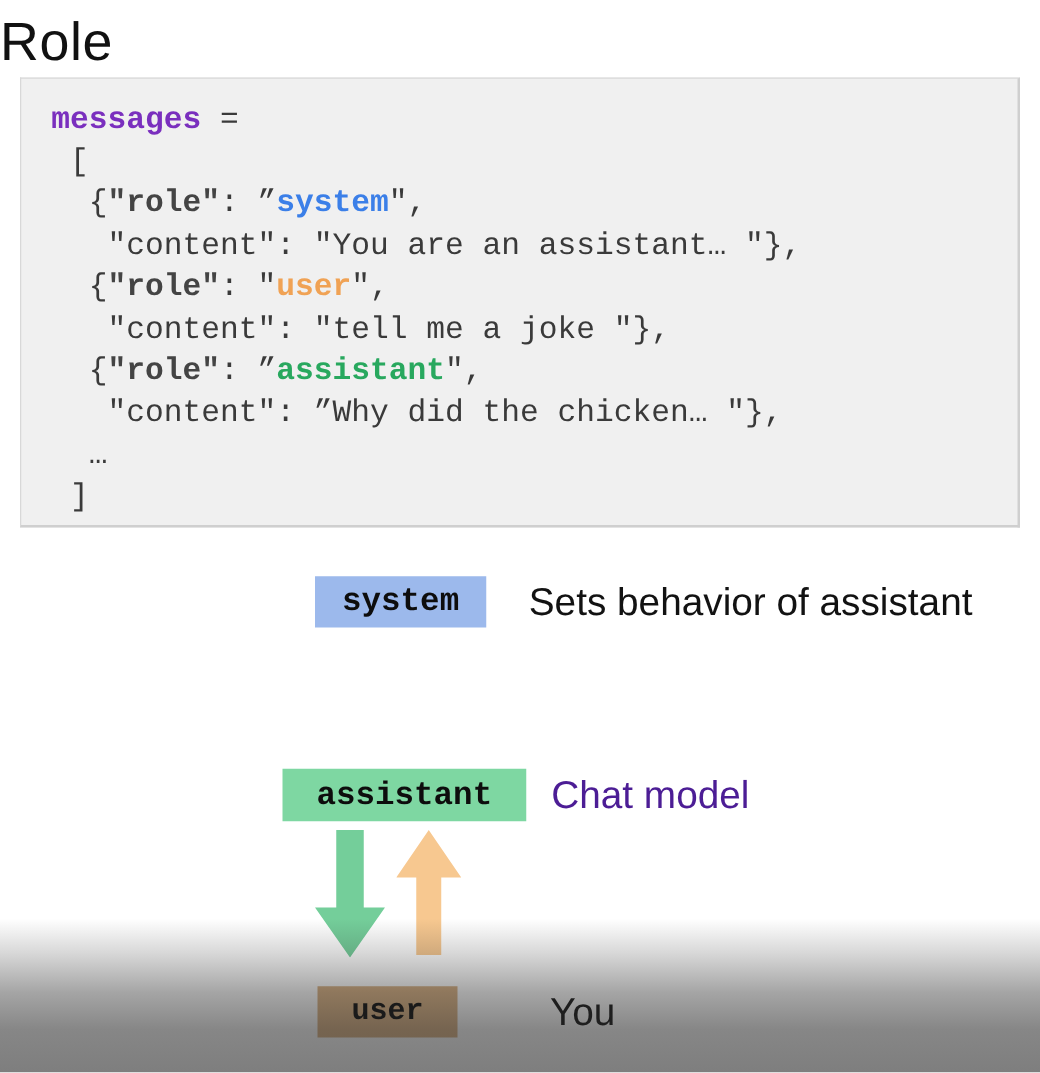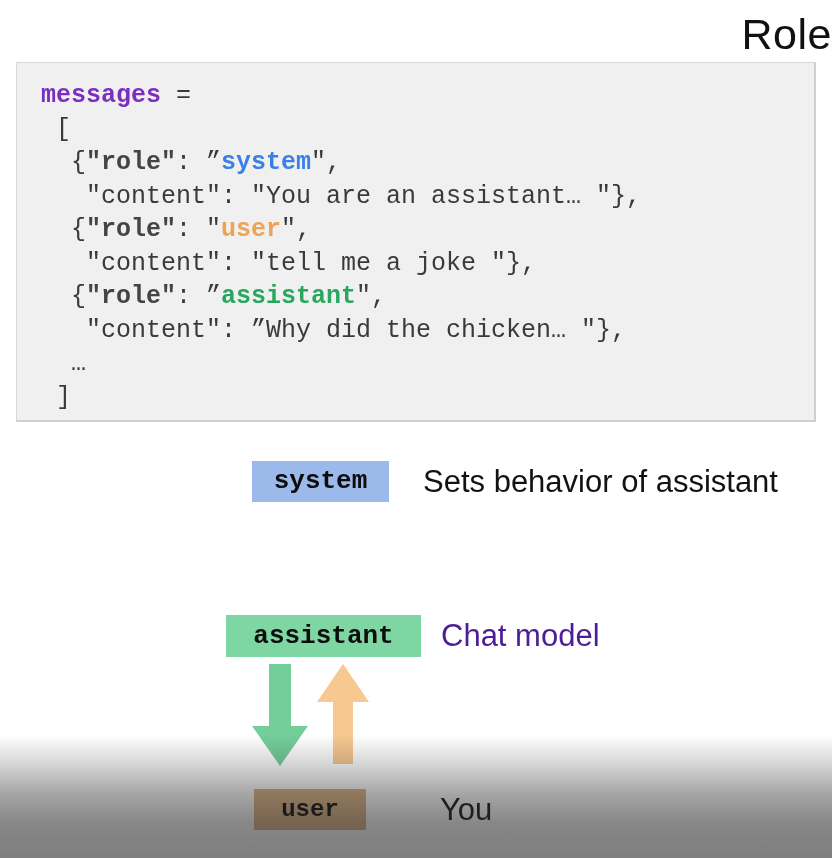--- a/index.html
+++ b/index.html
@@ -21,21 +21,21 @@
     background: #ffffff;
     overflow: hidden;
   }
 
   
   .slide-title {
     position: absolute;
     top: 8px;
     left: 0;
     width: 832px;
-    text-align: right;
+    text-align: left;
     font-family: "Liberation Sans", sans-serif;
     font-size: 43px;
     font-weight: 400;
     letter-spacing: 0.5px;
     color: #111111;
     line-height: 52px;
   }
 
   
   .code-block {

